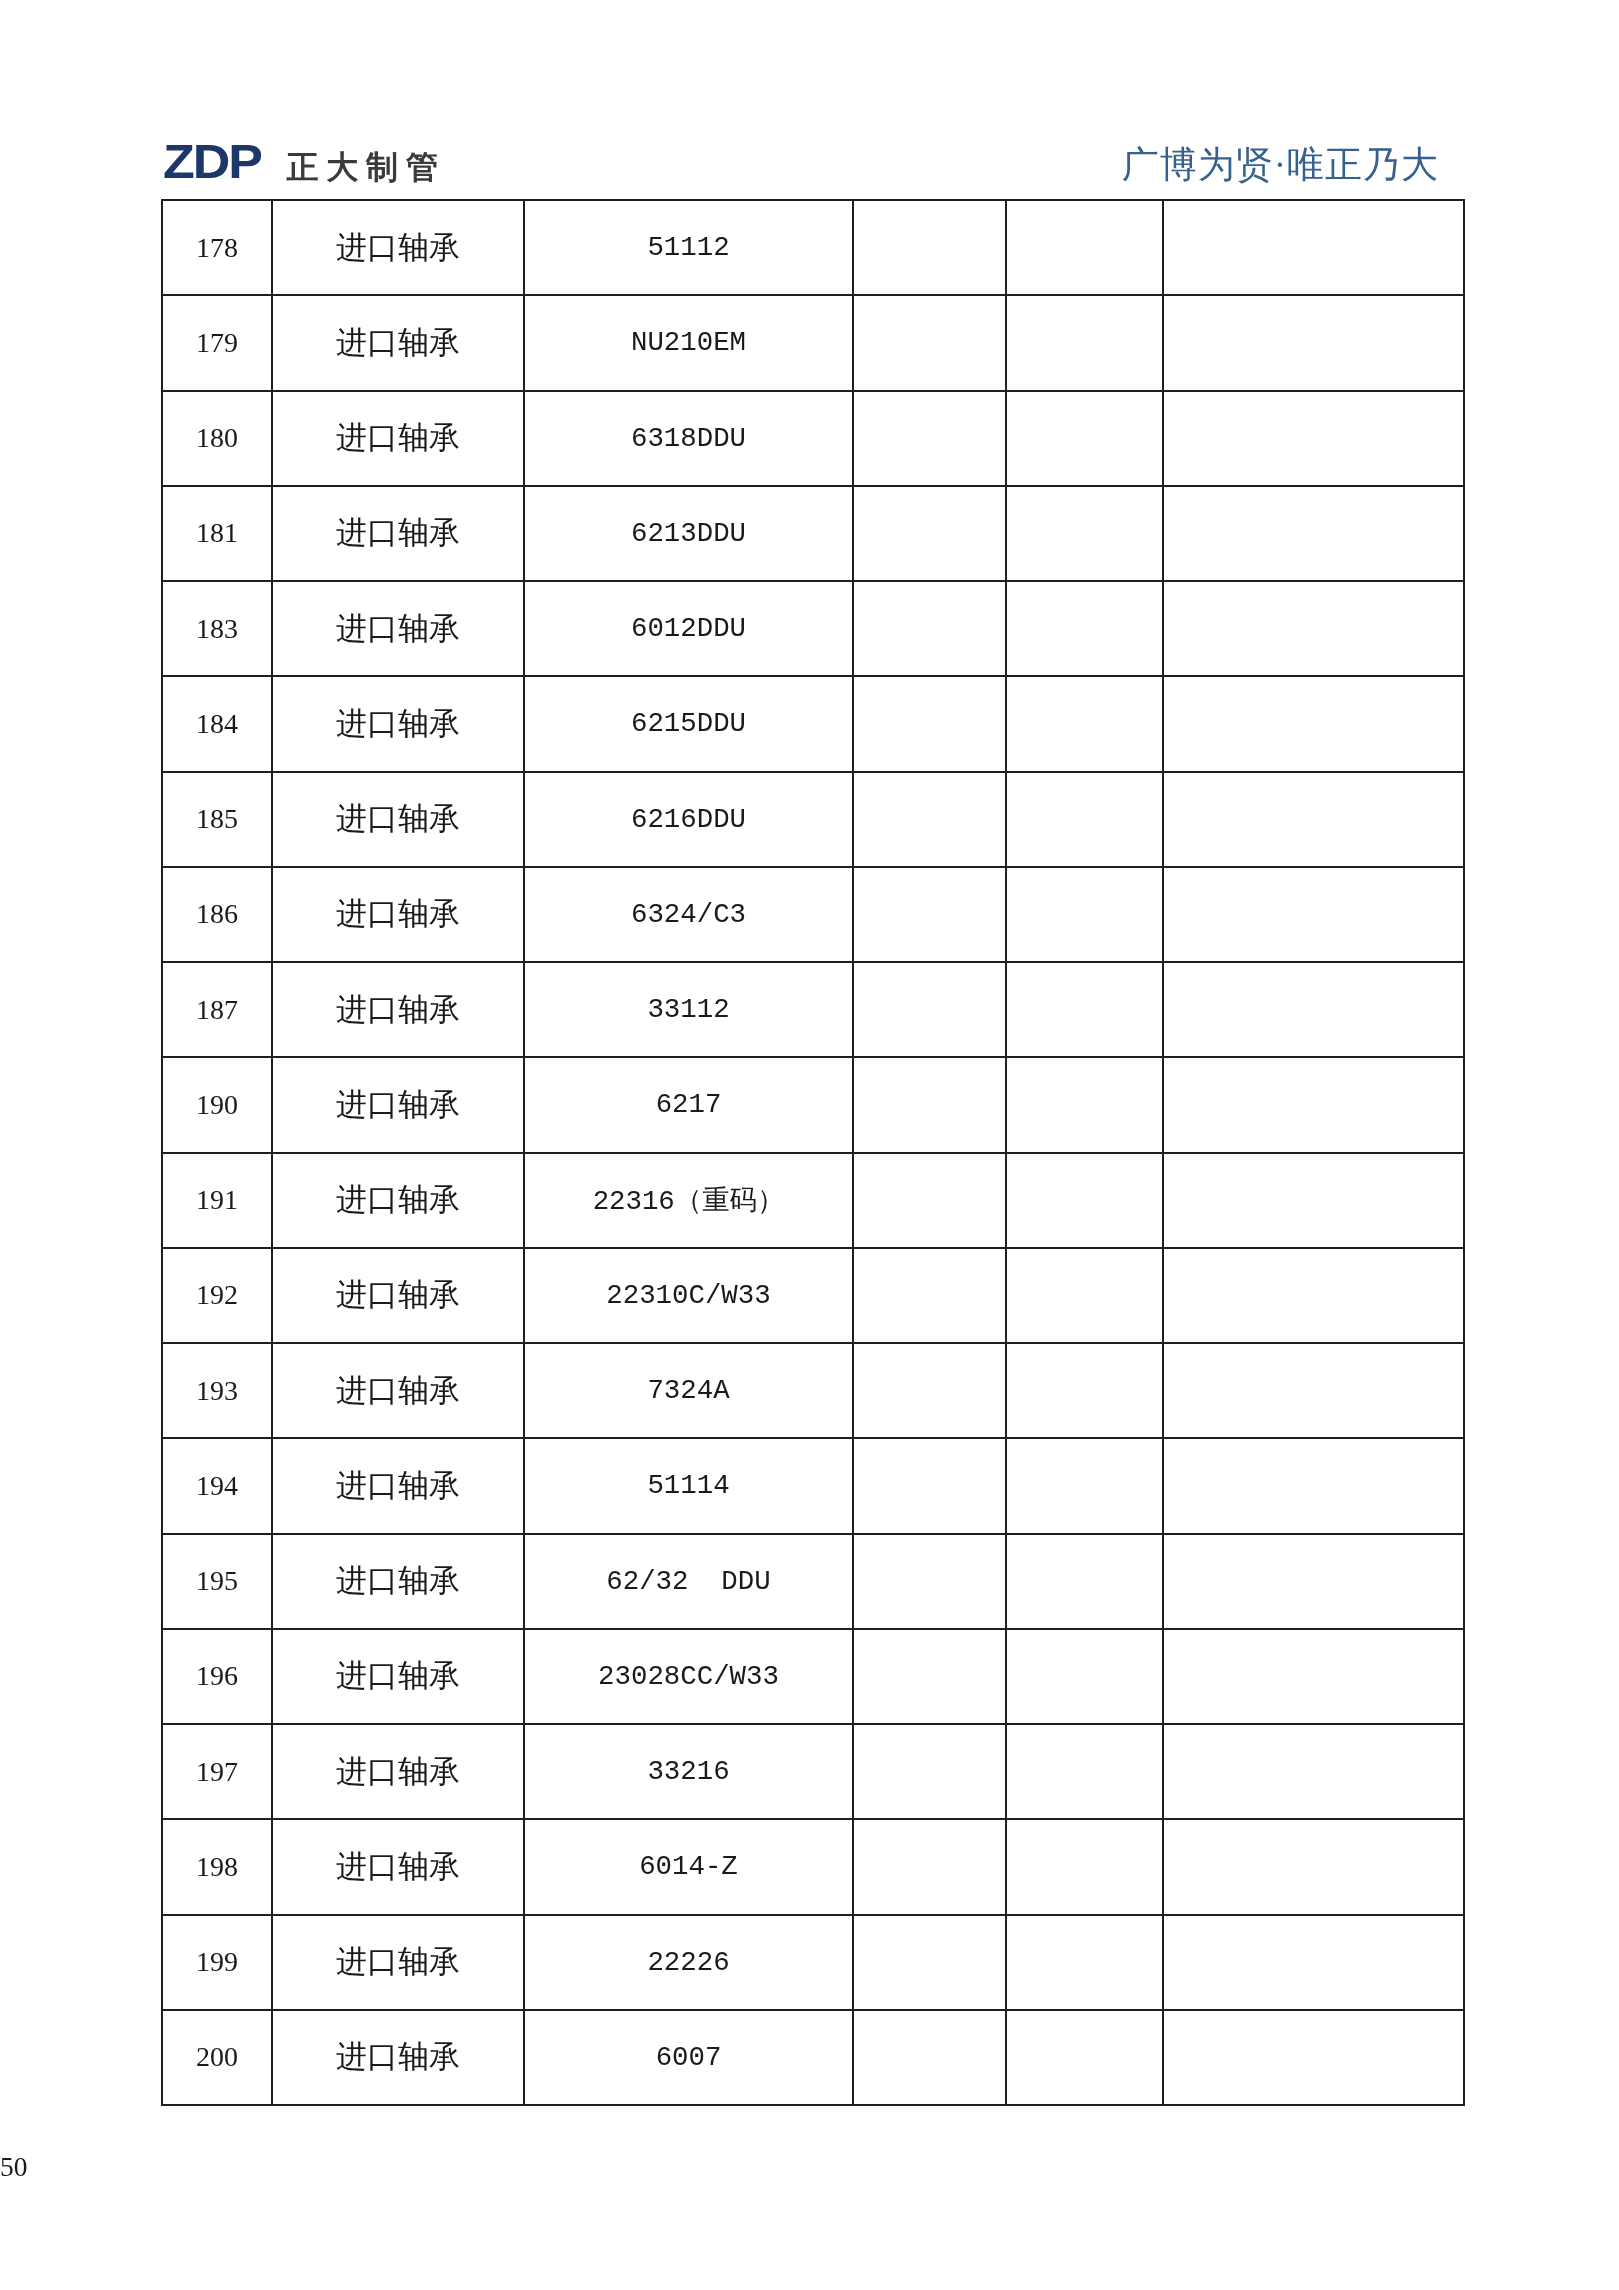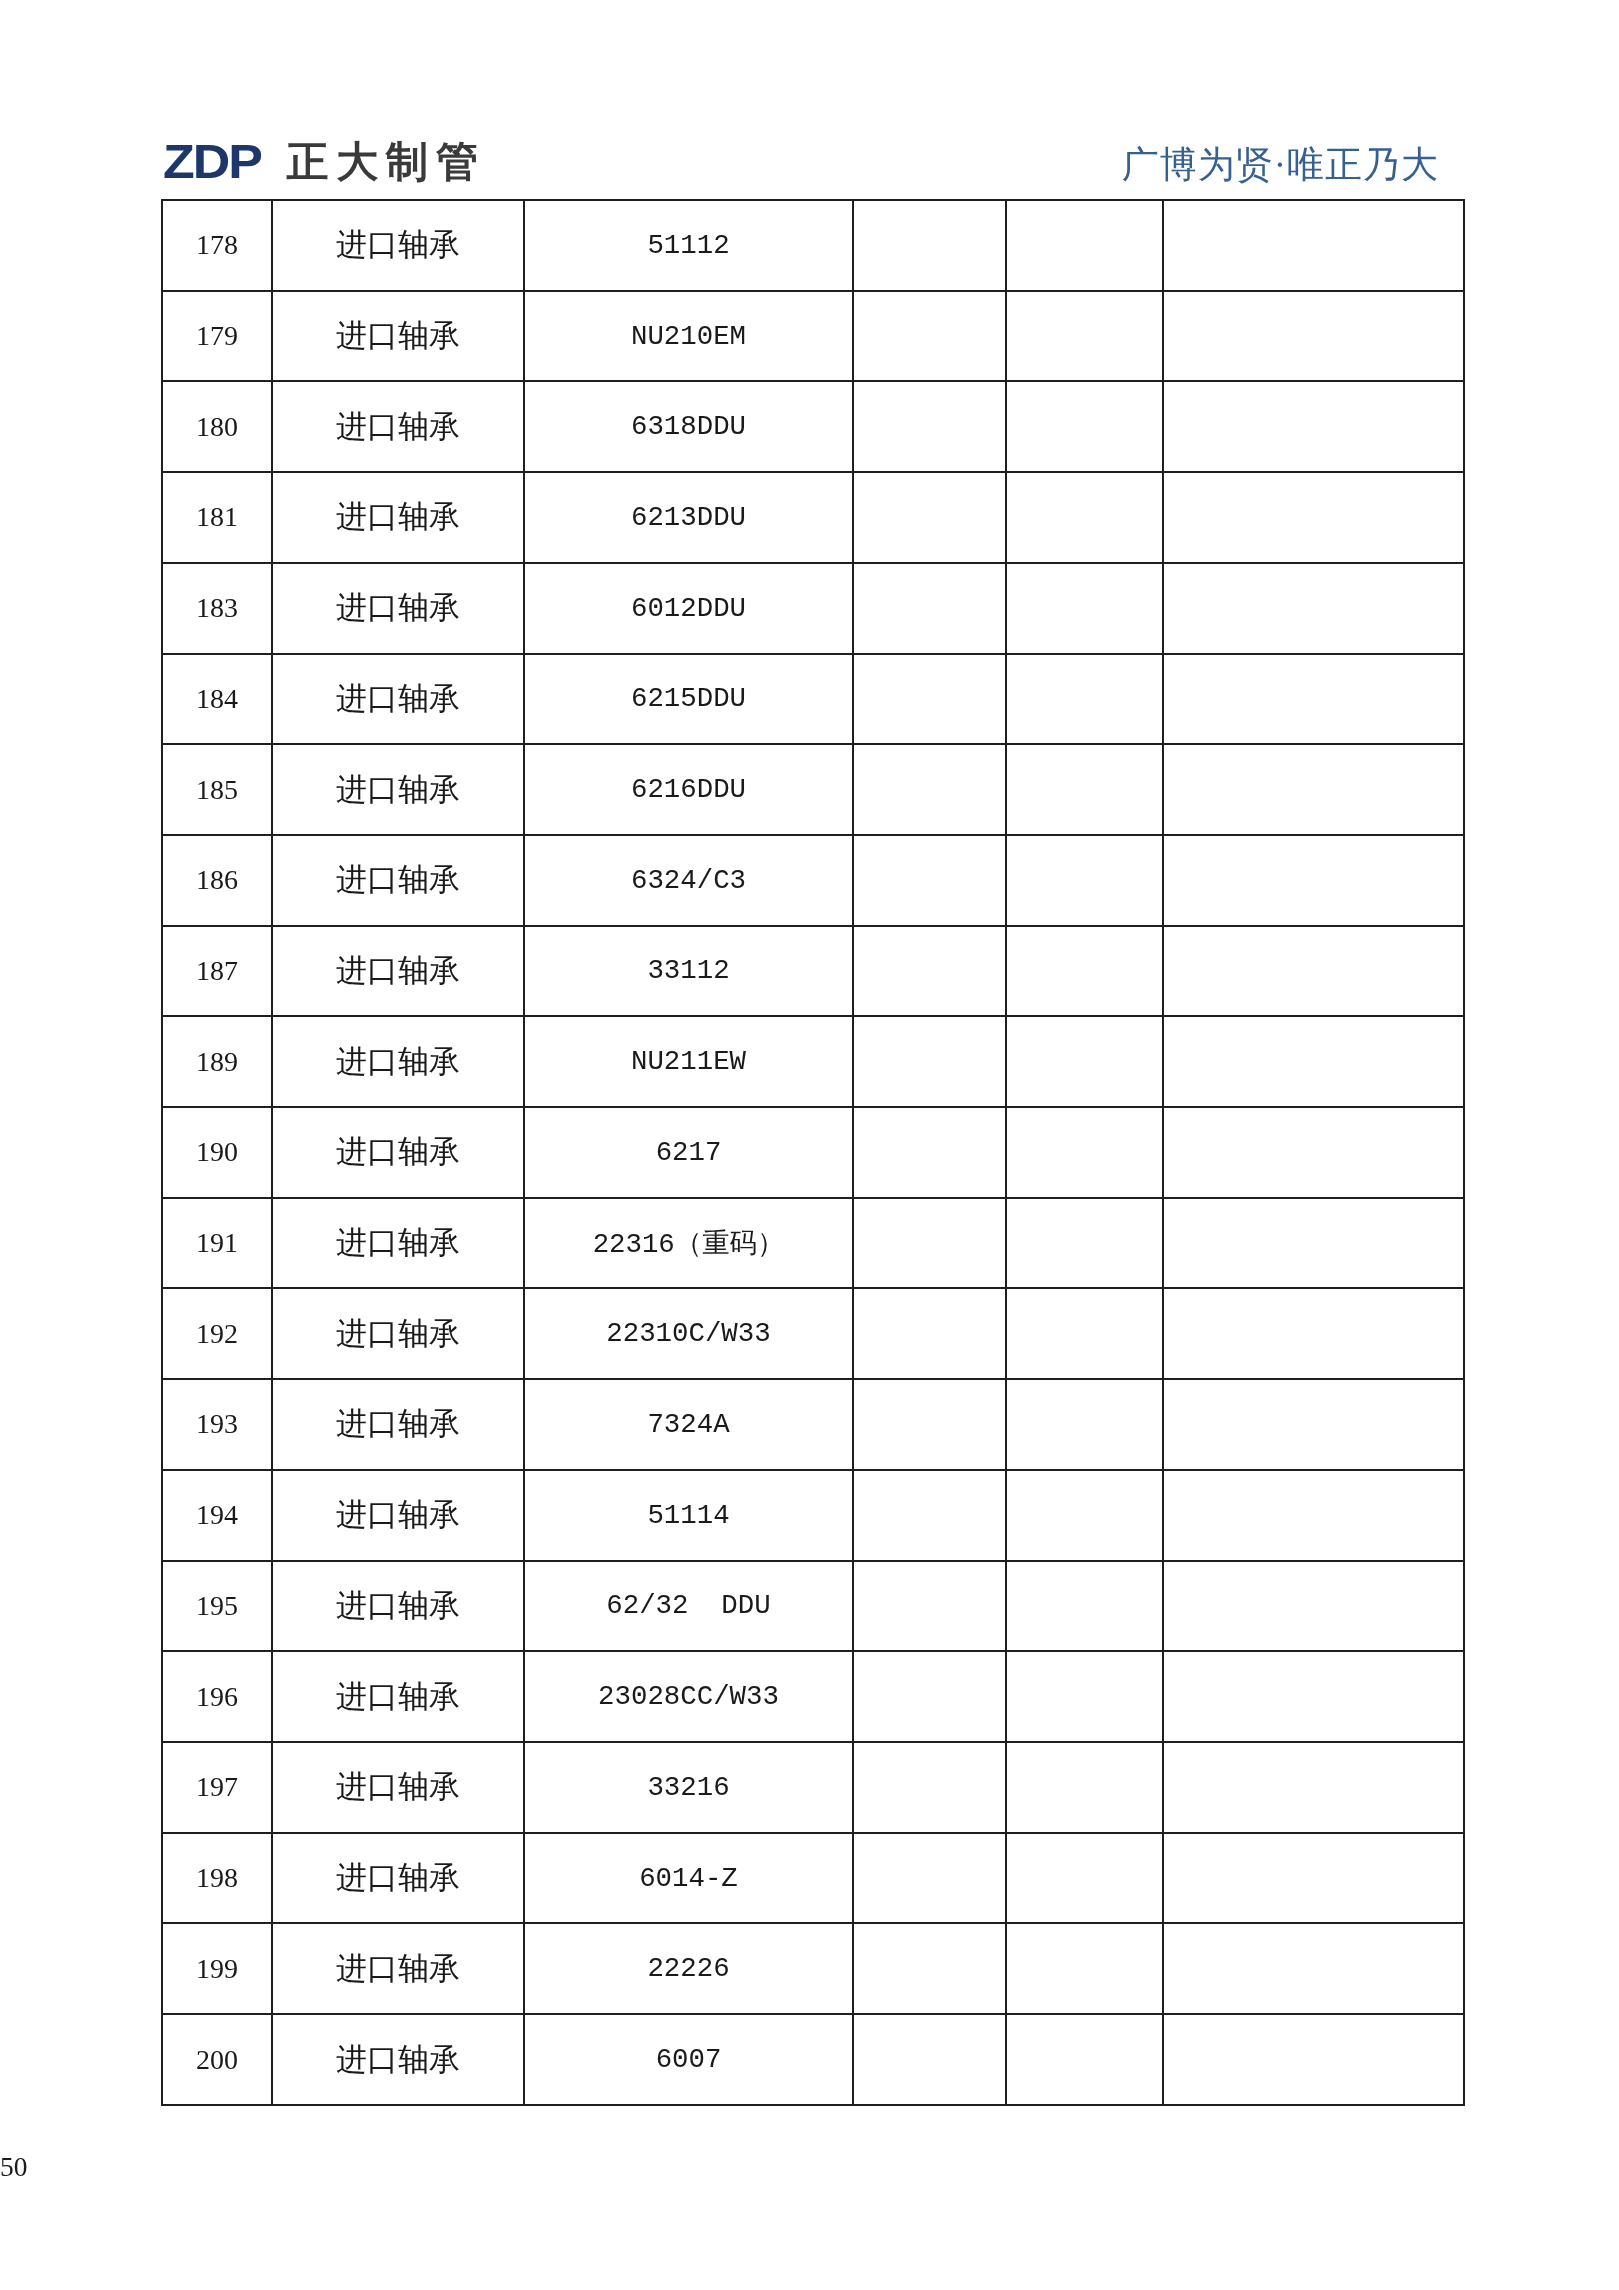--- a/index.html
+++ b/index.html
@@ -28,21 +28,21 @@
     font-weight: 900;
     font-size: 52px;
     letter-spacing: -2px;
     color: #1c3768;
     transform: scaleY(0.92);
     transform-origin: bottom left;
   }
   .logo-cn {
     font-family: "Liberation Sans", sans-serif;
     font-weight: 700;
-    font-size: 42px;
+    font-size: 32px;
     letter-spacing: 7.8px;
     color: #3a3a3a;
     padding-bottom: 2px;
   }
   .header-slogan {
     position: absolute;
     top: 146px;
     right: 134px;
     font-family: "Liberation Serif", serif;
     font-weight: 400;
@@ -171,28 +171,20 @@
         </tr>
         <tr>
           <td class="col0">187</td>
           <td class="col1">进口轴承</td>
           <td class="col2">33112</td>
           <td class="col3"></td>
           <td class="col4"></td>
           <td class="col5"></td>
         </tr>
         <tr>
-          <td class="col0">189</td>
-          <td class="col1">进口轴承</td>
-          <td class="col2">NU211EW</td>
-          <td class="col3"></td>
-          <td class="col4"></td>
-          <td class="col5"></td>
-        </tr>
-        <tr>
           <td class="col0">190</td>
           <td class="col1">进口轴承</td>
           <td class="col2">6217</td>
           <td class="col3"></td>
           <td class="col4"></td>
           <td class="col5"></td>
         </tr>
         <tr>
           <td class="col0">191</td>
           <td class="col1">进口轴承</td>

